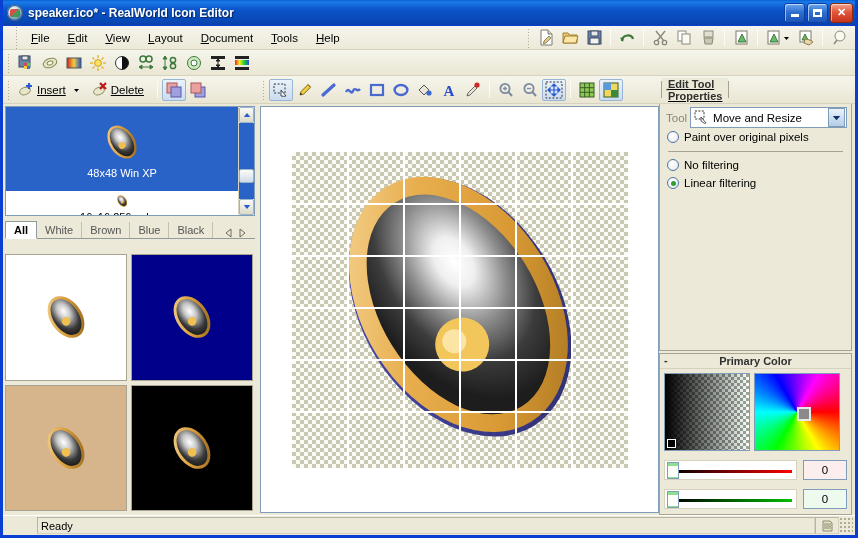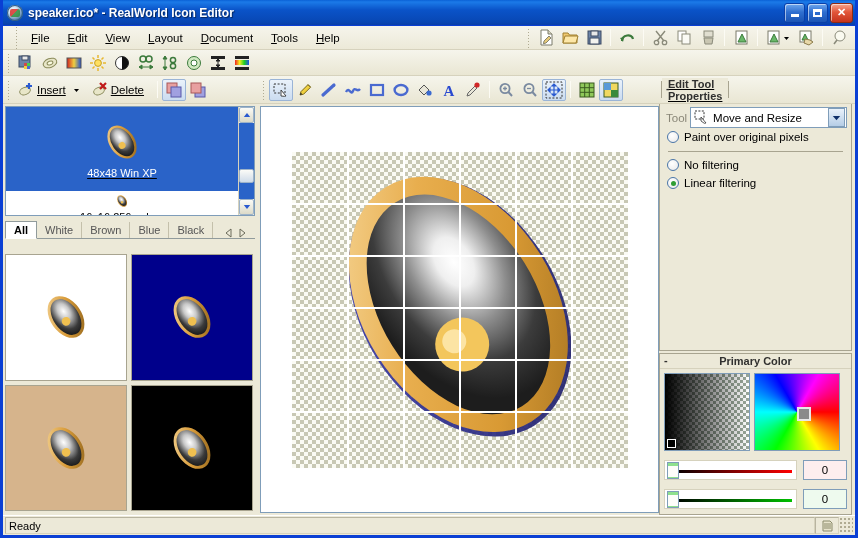--- a/index.html
+++ b/index.html
@@ -89,21 +89,21 @@
   .body { flex:1; display:flex; min-height:0; background:#ece9d8; }
   .col-left { width:252px; flex:0 0 252px; display:flex; flex-direction:column; }
   .splitter-v { width:5px; flex:0 0 5px; background:#ece9d8; }
   .col-mid { flex:1; display:flex; flex-direction:column; min-width:0; }
   .col-right { width:196px; flex:0 0 196px; display:flex; flex-direction:column; padding:0 3px 0 0;}
   
   .iconlist {
     height:110px; flex:0 0 110px; margin:2px 0 0 2px;
     border:1px solid #7f9db9; background:#fff; display:flex; overflow:hidden; position:relative;
   }
-  .iconlist-inner{flex:1;position:relative;overflow:hidden;text-decoration:underline;}
+  .iconlist-inner{flex:1;position:relative;overflow:hidden;}
   .ic-entry{ height:84px; display:flex;flex-direction:column;align-items:center;justify-content:center; }
   .ic-entry.sel { background:#2a63c8; color:#fff; }
   .ic-label{ font-size:11px; margin-top:2px; }
   .ic-entry2{ height:40px; display:flex;flex-direction:column;align-items:center;justify-content:flex-start;padding-top:2px;}
   .ic-label2{font-size:11px;margin-top:2px;color:#000;}
   .vscroll{ width:16px;flex:0 0 16px;background:#f1efe2;border-left:1px solid #d6d2bd;display:flex;flex-direction:column;align-items:center;}
   .sc-btn{width:15px;height:16px;display:flex;align-items:center;justify-content:center;
     background:linear-gradient(to bottom,#fbfbf7,#dcdac8);border:1px solid #9db3c9;border-radius:2px;}
   .sc-track{flex:1;width:15px;background:#2a63c8;position:relative;}
   .sc-thumb{position:absolute;left:0;top:46px;width:15px;height:14px;
@@ -152,21 +152,21 @@
   .sl-bar{position:absolute;left:8px;right:4px;top:9px;height:3px;}
   .sl-knob{position:absolute;left:2px;top:1px;width:12px;height:17px;
     background:linear-gradient(to bottom,#8ee08e 0 3px,#fdfdfa 3px 14px,#8ee08e 14px 17px);
     border:1px solid #7f9db9;}
   .sl-val{width:44px;height:20px;border:1px solid #7f9db9;display:flex;align-items:center;
     justify-content:center;font-size:11.5px;}
   
   .statusbar{height:20px;flex:0 0 20px;display:flex;align-items:center;
     background:#ece9d8;border-top:1px solid #fff;padding:0 2px;}
   .status-text{flex:1;border:1px solid #d6d2bd;border-top-color:#b8b4a0;border-left-color:#b8b4a0;
-    height:17px;display:flex;align-items:center;padding-left:3px;font-size:11px;}
+    height:17px;display:flex;align-items:center;padding-left:3px;font-size:11px;margin-left:32px;}
   .status-cell{width:24px;height:17px;border:1px solid #d6d2bd;border-top-color:#b8b4a0;
     border-left-color:#b8b4a0;display:flex;align-items:center;justify-content:center;}
   .grip{width:14px;height:17px;background-image:radial-gradient(circle,#b0ab92 40%,transparent 41%);
     background-size:4px 4px;}
 </style>
 </head>
 <body>
 
 <div class="window">
 

